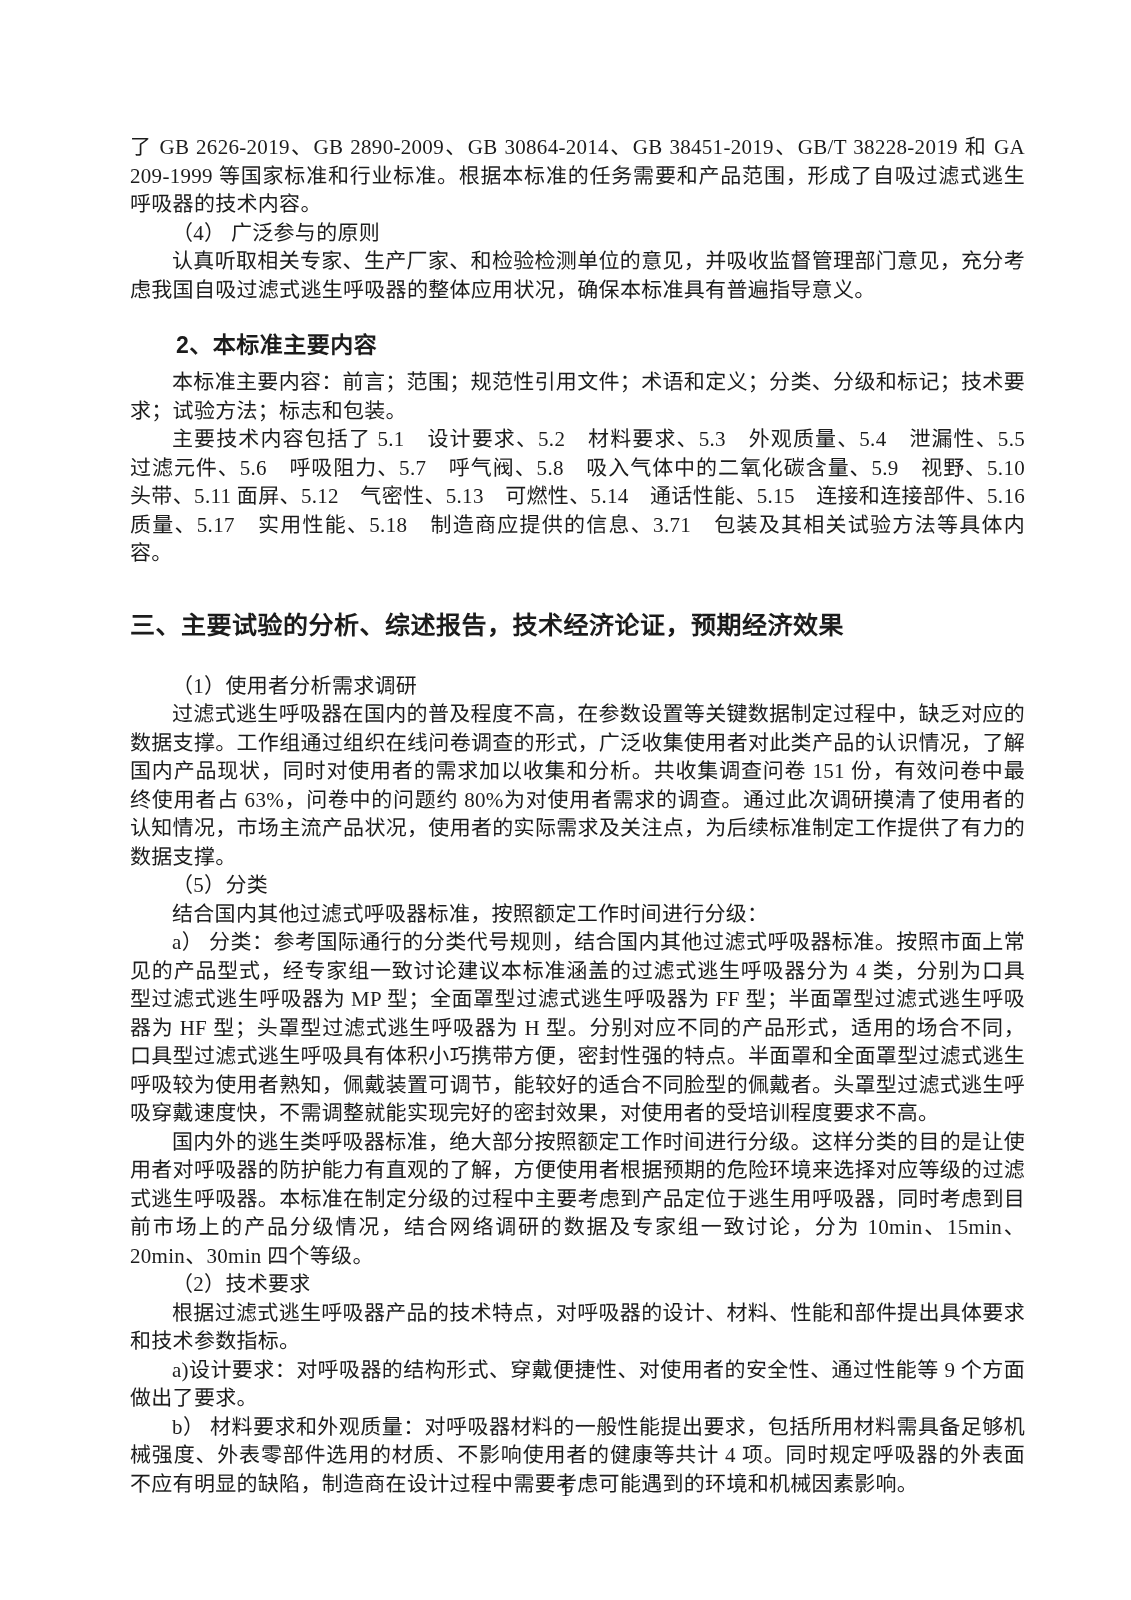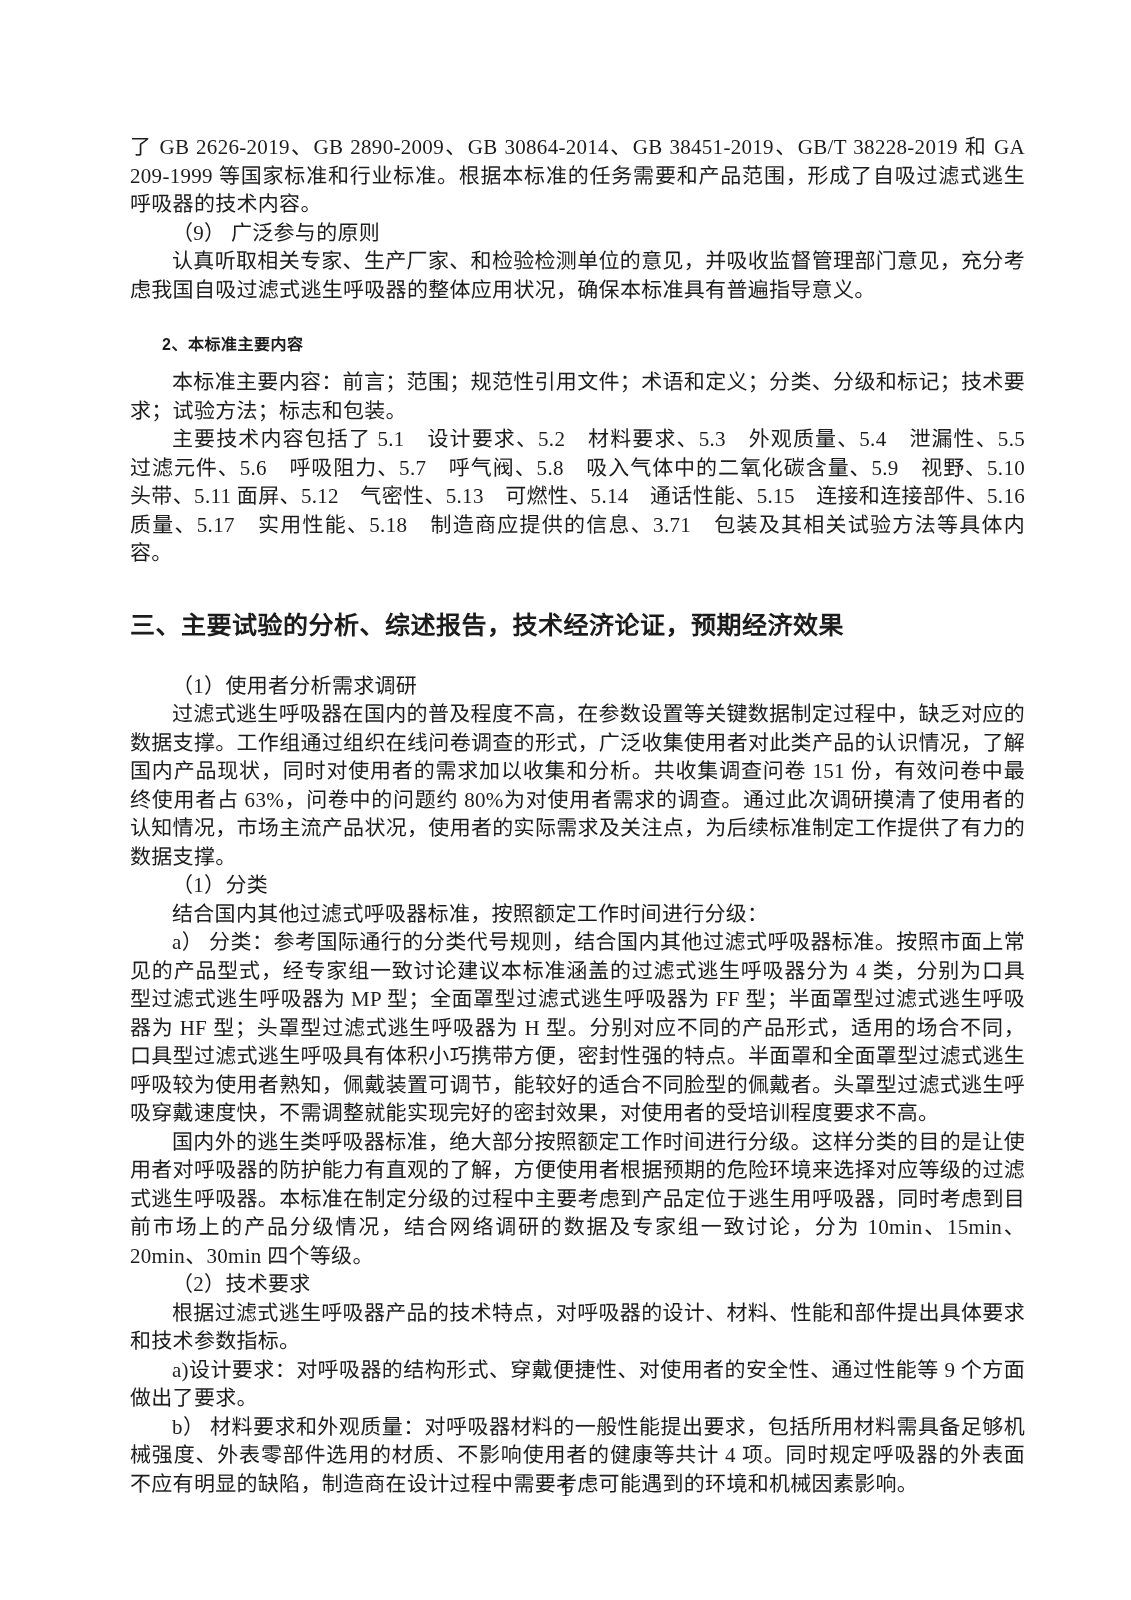--- a/index.html
+++ b/index.html
@@ -28,21 +28,21 @@
     text-align: justify;
     margin: 0;
     letter-spacing: 0.3px;
   }
   .indent {
     text-indent: 2em;
   }
   .h2 {
     font-family: "Liberation Sans", "DejaVu Sans", sans-serif;
     font-weight: bold;
-    font-size: 16px;
+    font-size: 23px;
     line-height: 30px;
     margin: 26px 0 8px 0;
     text-indent: 2em;
     letter-spacing: 0.5px;
   }
   .h1 {
     font-family: Liberation Sans, sans-serif;
     font-weight: bold;
     font-size: 25px;
     line-height: 34px;
@@ -61,37 +61,37 @@
   }
 </style>
 </head>
 <body>
 
 <div class="page">
   <div class="content">
 
     <p class="para">了 GB 2626-2019、GB 2890-2009、GB 30864-2014、GB 38451-2019、GB/T 38228-2019 和 GA 209-1999 等国家标准和行业标准。根据本标准的任务需要和产品范围，形成了自吸过滤式逃生呼吸器的技术内容。</p>
 
-    <p class="para indent">（9） 广泛参与的原则</p>
+    <p class="para indent">（4） 广泛参与的原则</p>
 
     <p class="para indent">认真听取相关专家、生产厂家、和检验检测单位的意见，并吸收监督管理部门意见，充分考虑我国自吸过滤式逃生呼吸器的整体应用状况，确保本标准具有普遍指导意义。</p>
 
     <p class="h2">2、本标准主要内容</p>
 
     <p class="para indent">本标准主要内容：前言；范围；规范性引用文件；术语和定义；分类、分级和标记；技术要求；试验方法；标志和包装。</p>
 
     <p class="para indent">主要技术内容包括了 5.1　设计要求、5.2　材料要求、5.3　外观质量、5.4　泄漏性、5.5　过滤元件、5.6　呼吸阻力、5.7　呼气阀、5.8　吸入气体中的二氧化碳含量、5.9　视野、5.10　头带、5.11 面屏、5.12　气密性、5.13　可燃性、5.14　通话性能、5.15　连接和连接部件、5.16　质量、5.17　实用性能、5.18　制造商应提供的信息、3.71　包装及其相关试验方法等具体内容。</p>
 
     <p class="h1">三、主要试验的分析、综述报告，技术经济论证，预期经济效果</p>
 
     <p class="para indent">（1）使用者分析需求调研</p>
 
     <p class="para indent">过滤式逃生呼吸器在国内的普及程度不高，在参数设置等关键数据制定过程中，缺乏对应的数据支撑。工作组通过组织在线问卷调查的形式，广泛收集使用者对此类产品的认识情况，了解国内产品现状，同时对使用者的需求加以收集和分析。共收集调查问卷 151 份，有效问卷中最终使用者占 63%，问卷中的问题约 80%为对使用者需求的调查。通过此次调研摸清了使用者的认知情况，市场主流产品状况，使用者的实际需求及关注点，为后续标准制定工作提供了有力的数据支撑。</p>
 
-    <p class="para indent">（1）分类</p>
+    <p class="para indent">（5）分类</p>
 
     <p class="para indent">结合国内其他过滤式呼吸器标准，按照额定工作时间进行分级：</p>
 
     <p class="para indent">a） 分类：参考国际通行的分类代号规则，结合国内其他过滤式呼吸器标准。按照市面上常见的产品型式，经专家组一致讨论建议本标准涵盖的过滤式逃生呼吸器分为 4 类，分别为口具型过滤式逃生呼吸器为 MP 型；全面罩型过滤式逃生呼吸器为 FF 型；半面罩型过滤式逃生呼吸器为 HF 型；头罩型过滤式逃生呼吸器为 H 型。分别对应不同的产品形式，适用的场合不同，口具型过滤式逃生呼吸具有体积小巧携带方便，密封性强的特点。半面罩和全面罩型过滤式逃生呼吸较为使用者熟知，佩戴装置可调节，能较好的适合不同脸型的佩戴者。头罩型过滤式逃生呼吸穿戴速度快，不需调整就能实现完好的密封效果，对使用者的受培训程度要求不高。</p>
 
 
     <p class="para indent">国内外的逃生类呼吸器标准，绝大部分按照额定工作时间进行分级。这样分类的目的是让使用者对呼吸器的防护能力有直观的了解，方便使用者根据预期的危险环境来选择对应等级的过滤式逃生呼吸器。本标准在制定分级的过程中主要考虑到产品定位于逃生用呼吸器，同时考虑到目前市场上的产品分级情况，结合网络调研的数据及专家组一致讨论，分为 10min、15min、20min、30min 四个等级。</p>
 
     <p class="para indent">（2）技术要求</p>
 

